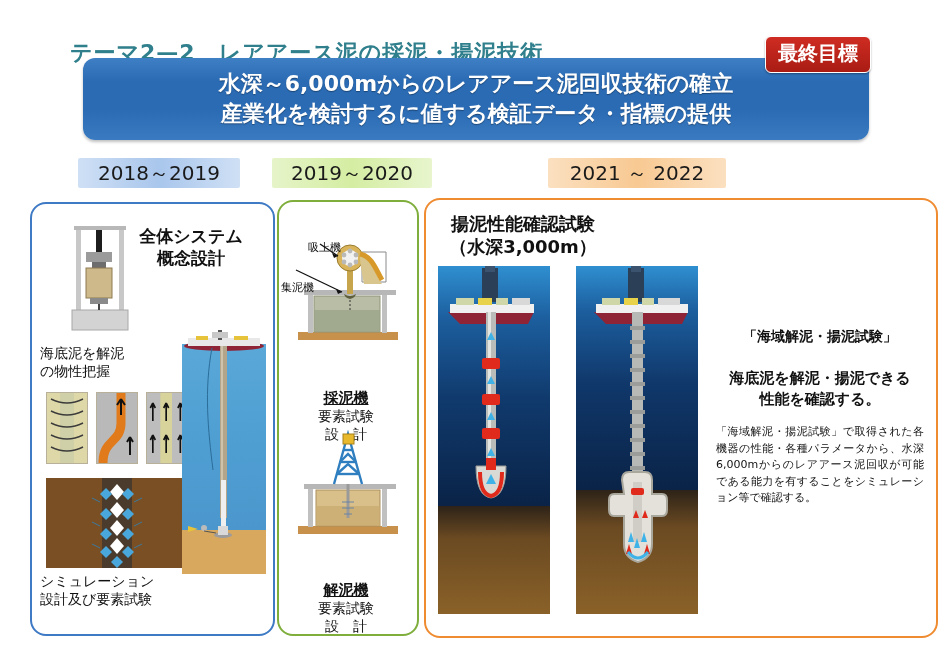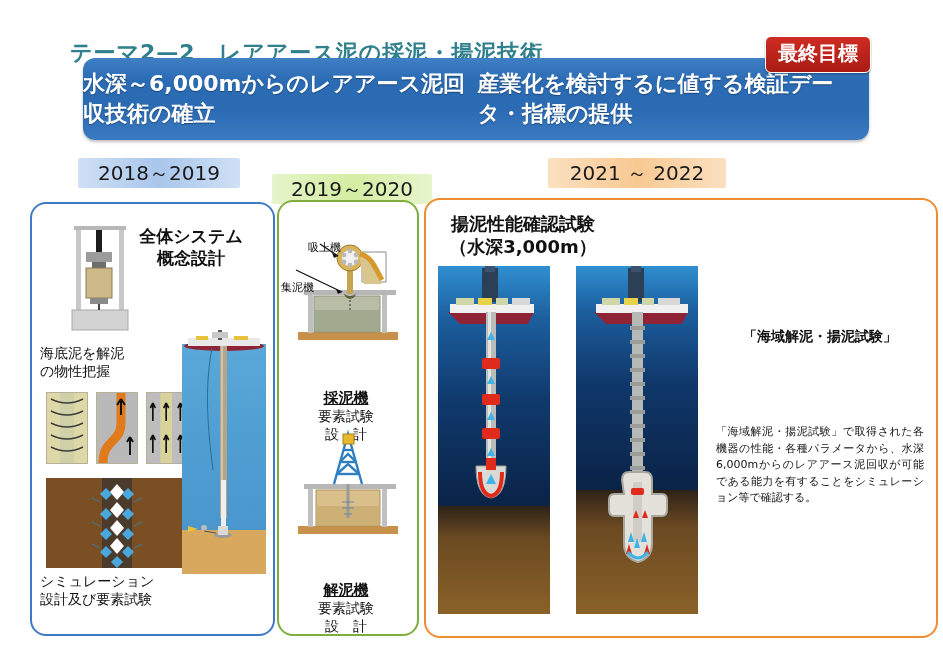--- a/index.html
+++ b/index.html
@@ -29,36 +29,36 @@
     box-shadow:0 1px 2px rgba(0,0,0,.35);
     z-index:5;
   }
 
   
   .banner{
     position:absolute;left:83px;top:58px;width:786px;height:82px;
     border-radius:12px;
     background:linear-gradient(180deg,#3f7fc4 0%,#2a6bb4 28%,#2a6bb4 62%,#3a7ac0 100%);
     box-shadow:0 2px 3px rgba(0,0,0,.25);
-    display:flex;flex-direction:row;align-items:center;justify-content:center;
+    display:flex;flex-direction:column;align-items:center;justify-content:center;
     color:#ffffff;font-weight:bold;font-size:22px;line-height:1.38;
     text-shadow:0 1px 1px rgba(0,0,0,.35);
   }
 
   
   .yearchip{
     position:absolute;top:158px;height:30px;
     display:flex;align-items:center;justify-content:center;
     font-size:20px;color:#1a1a1a;font-weight:normal;
     border-radius:2px;
   }
   .yc-blue{left:78px;width:162px;
     background:linear-gradient(90deg,#cfe0f5 0%,#a9c6ec 50%,#cfe0f5 100%);}
   .yc-green{left:272px;width:160px;
-    background:linear-gradient(90deg,#e6f4c9 0%,#d4eda2 50%,#e8f5cd 100%);margin-top:16px;}
+    background:linear-gradient(90deg,#e6f4c9 0%,#d4eda2 50%,#e8f5cd 100%);}
   .yc-orange{left:548px;width:178px;
     background:linear-gradient(90deg,#fbe0c0 0%,#f8c992 50%,#fbe0c0 100%);}
 
   
   .panel{position:absolute;border-radius:16px;background:#ffffff;}
   .panel-1{left:30px;top:202px;width:241px;height:430px;border:2px solid #3f7ac4;}
   .panel-2{left:277px;top:200px;width:138px;height:432px;border:2px solid #7fae3d;}
   .panel-3{left:424px;top:198px;width:510px;height:436px;border:2px solid #ef8c32;}
 
   .panel-head{
@@ -451,15 +451,19 @@
       </g>
       <g fill="#e02a1c">
         <polygon points="50,288 53,278 56,288"></polygon>
         <polygon points="68,288 71,278 74,288"></polygon>
       </g>
       <path d="M52 286 q10 12 20 0" stroke="#3fb3e8" stroke-width="3" fill="none"></path>
     </svg>
   </div>
 
   <div class="rt rt-title">「海域解泥・揚泥試験」</div>
+  <div class="rt rt-sub">
+    <div>海底泥を解泥・揚泥できる</div>
+    <div>性能を確認する。</div>
+  </div>
   <div class="rt rt-body">「海域解泥・揚泥試験」で取得された各機器の性能・各種パラメータから、水深6,000mからのレアアース泥回収が可能である能力を有することをシミュレーション等で確認する。</div>
 
 </div>
 
 </body></html>

